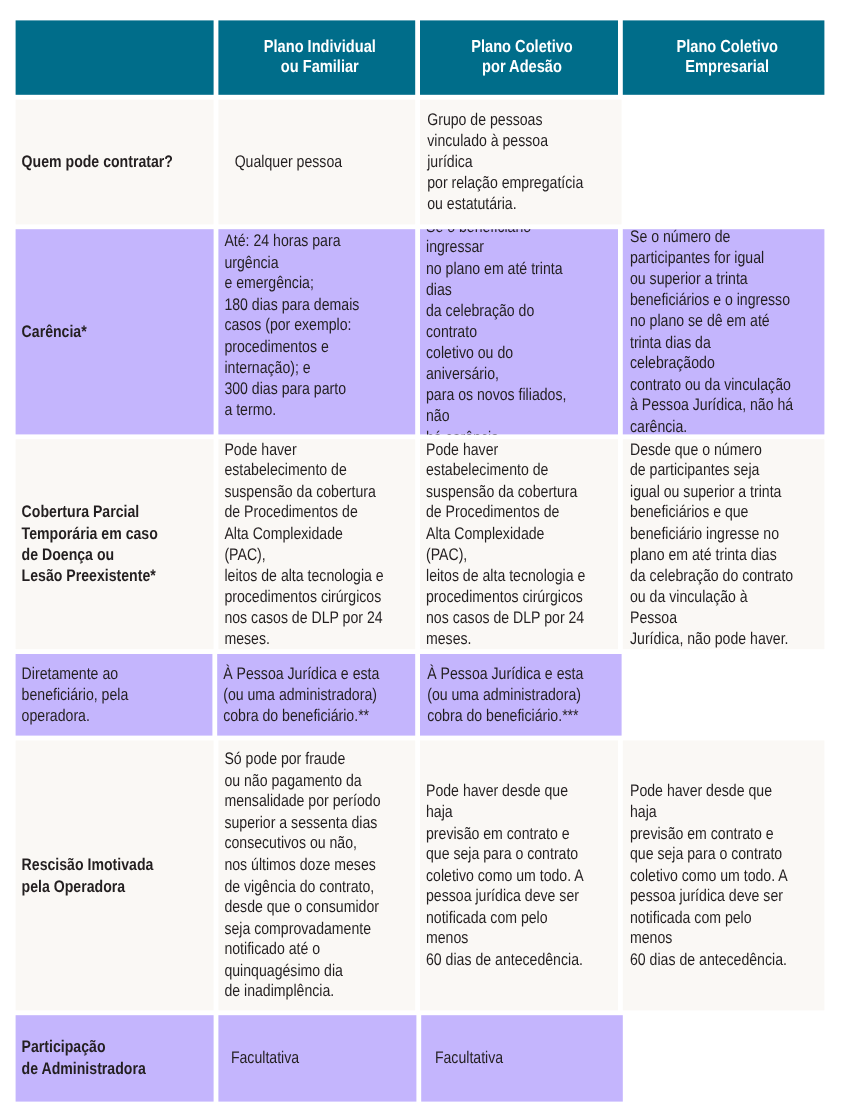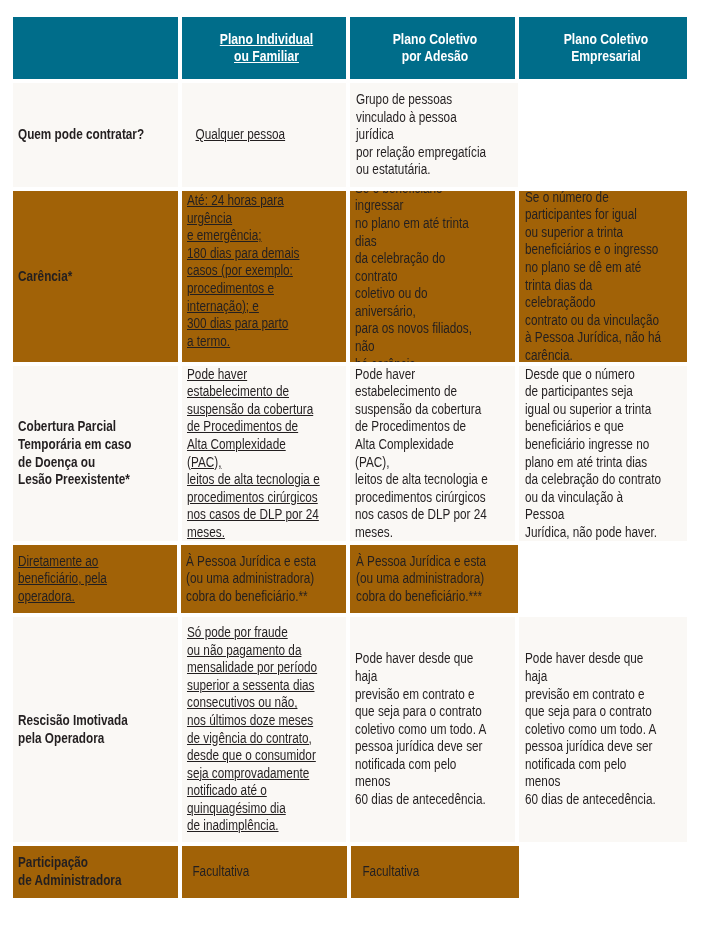--- a/index.html
+++ b/index.html
@@ -2,28 +2,28 @@
 <html><head>
 <meta charset="utf-8">
 <style>
   html, body { margin: 0; padding: 0; background: #ffffff; }
   body { width: 701px; height: 932px; position: relative; overflow: hidden;
          font-family: "Liberation Sans", sans-serif; color: #231f20; }
   .table { position: absolute; left: 13px; top: 17px; width: 674px; }
   .row { display: flex; gap: 4px; margin-bottom: 4px; }
   .cell { box-sizing: border-box; display: flex; align-items: center; overflow: hidden; }
   .c0 { width: 165px; padding-left: 5px; align-items: center; }
-  .c1 { width: 164px; padding-left: 5px; text-decoration: underline; }
+  .c1 { width: 164px; padding-left: 5px; }
   .c2 { width: 165px; padding-left: 5px; }
   .c3 { width: 168px; padding-left: 6px; }
   .hdr .cell { background: #006d8a; color: #ffffff; justify-content: center; text-align: center;
                font-weight: bold; height: 62px; }
   .hdr .txt { font-size: 14.5px; line-height: 17px; transform: scaleX(0.84); transform-origin: center; white-space: pre-line; }
   .light .cell { background: #faf8f5; }
-  .tan .cell { background: #a16207; }
+  .tan .cell { background: #c4b5fd; }
   .txt { font-size: 14px; line-height: 17.6px; transform: scaleX(0.84); transform-origin: left center;
          white-space: pre-line; width: 119%; }
   .label .txt { font-weight: bold; }
   .center { text-align: center; }
   .center .txt { transform-origin: center; width: auto; }
   .top { align-items: flex-start; padding-top: 1px; }
 </style>
 </head>
 <body>
 
@@ -189,21 +189,21 @@
         <span class="txt">Pode haver desde que haja
 previsão em contrato e
 que seja para o contrato
 coletivo como um todo. A
 pessoa jurídica deve ser
 notificada com pelo menos
 60 dias de antecedência.</span>
       </div>
   </div>
 
-  <div class="row tan" style="height:52px">
+  <div class="row tan" style="height:72px">
     <div class="cell c0 label">
         <span class="txt">Participação
 de Administradora</span>
       </div>
     <div class="cell c2 center">
         <span class="txt">Facultativa</span>
       </div>
     <div class="cell c3 center">
         <span class="txt">Facultativa</span>
       </div>

